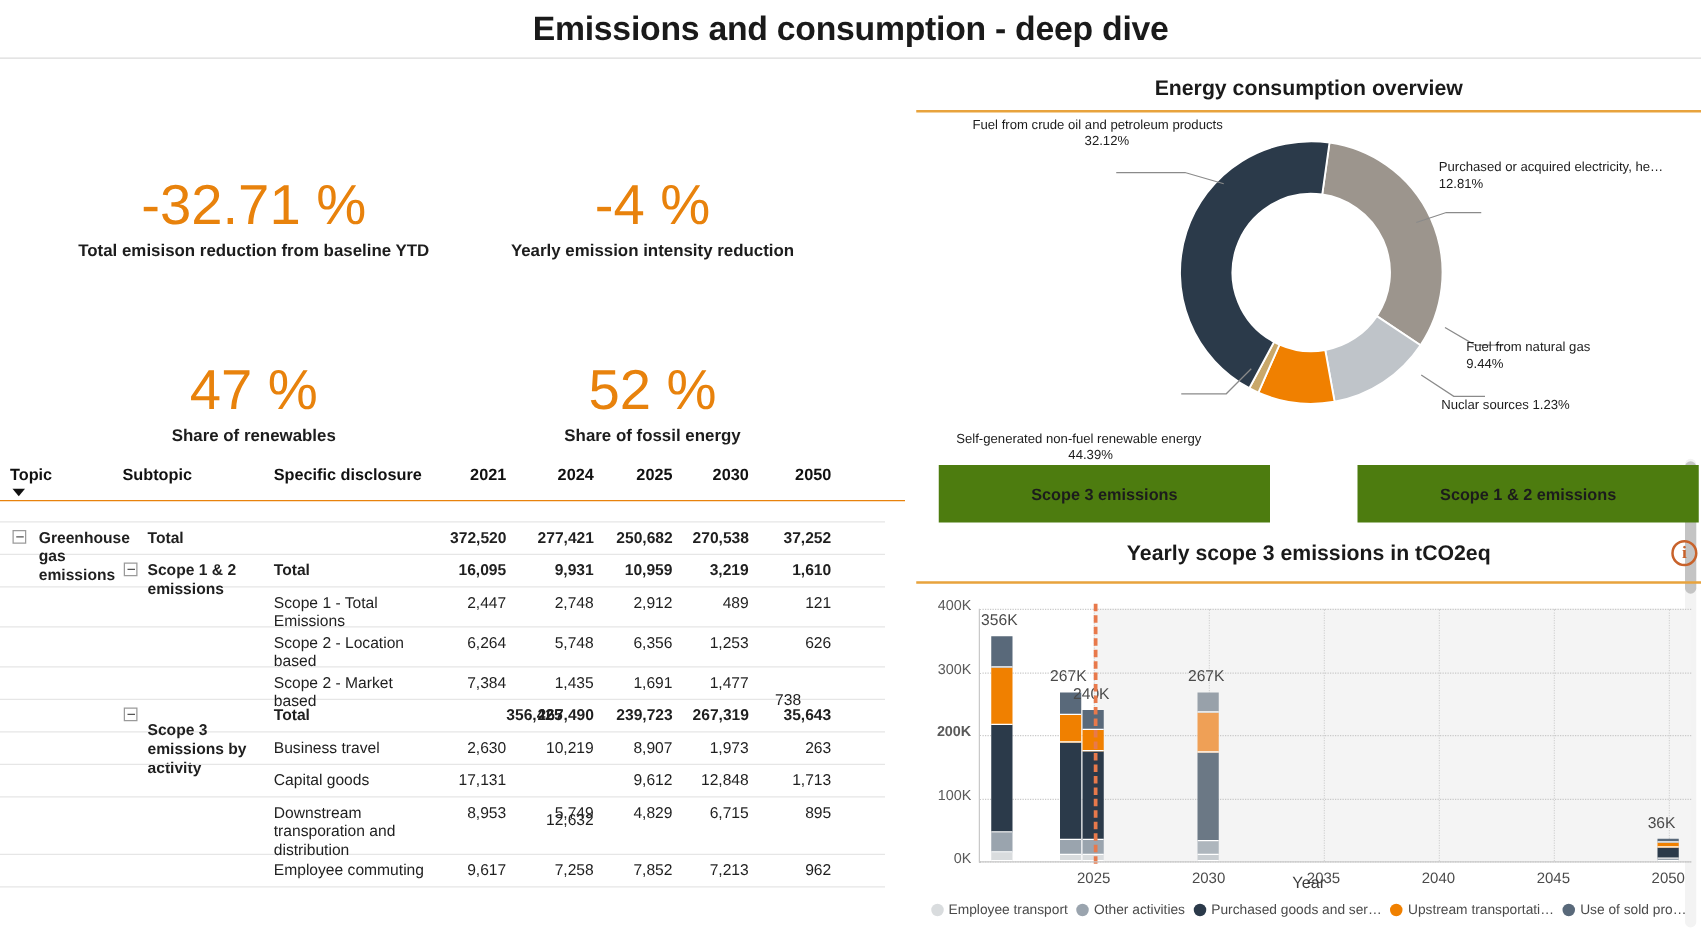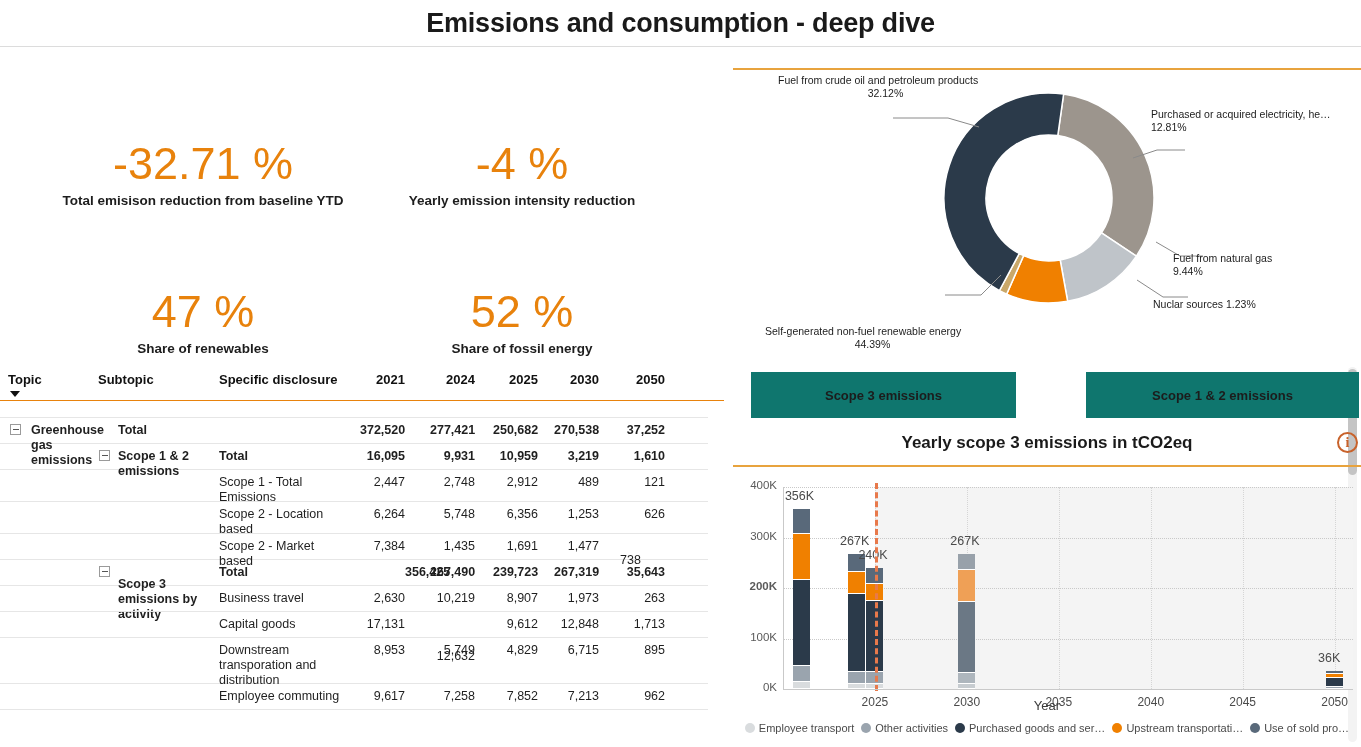--- a/index.html
+++ b/index.html
@@ -96,21 +96,21 @@
   .donut-label {
     position: absolute; font-size: 10.5px; color: #1c1c1c; line-height: 13px;
     white-space: nowrap;
   }
   .donut-label.r { text-align: left; }
   .donut-label.l { text-align: left; }
 
   
   .tabs { position: absolute; left: 27px; top: 325px; width: 600px; height: 46px; }
   .tab-btn {
-    position: absolute; top: 0; height: 46px; background: #0f766e;
+    position: absolute; top: 0; height: 46px; background: #4d7c0f;
     display: flex; align-items: center; justify-content: center;
     font-size: 13px; font-weight: bold; color: #1c1c1c; cursor: pointer;
     border: none;
   }
   #tab-scope3 { left: 0px; width: 265px; }
   #tab-scope12 { left: 335px; width: 273px; }
 
   
   .bar-panel { position: absolute; left: 9px; top: 383px; width: 628px; height: 320px; }
   .bar-title-row { position: relative; height: 28px; }
@@ -284,20 +284,21 @@
           <div class="cell num" style="left: 620px; top: 5px; width: 45px; text-align: right;">962</div>
         </div>
       </div>
   </div>
   <div class="scrollbar-track"></div>
   <div class="scrollbar-thumb"></div>
 
   <div class="right-col">
 
     <div class="donut-panel">
+      <div class="panel-title">Energy consumption overview</div>
       <div class="panel-rule"></div>
       <div class="donut-wrap" id="donut-wrap">
         <svg id="donut-svg" width="628" height="250">
             <path d="M 330.6131756008069 24.021852782135127 A 105 105 0 0 1 403.4125245122855 186.1725928456785 L 368.4475147073713 162.90355570740712 A 63 63 0 0 0 324.7679053604841 65.61311166928107 Z" fill="#9C958D" stroke="#ffffff" stroke-width="1.5"></path>
             <path d="M 403.4125245122855 186.1725928456785 A 105 105 0 0 1 334.6585066778488 231.3288929997446 L 327.1951040067093 189.99733579984678 A 63 63 0 0 0 368.4475147073713 162.90355570740712 Z" fill="#BFC4C9" stroke="#ffffff" stroke-width="1.5"></path>
             <path d="M 334.6585066778488 231.3288929997446 A 105 105 0 0 1 273.708955418064 224.10654269178923 L 290.62537325083844 185.66392561507354 A 63 63 0 0 0 327.1951040067093 189.99733579984678 Z" fill="#F08000" stroke="#ffffff" stroke-width="1.5"></path>
             <path d="M 273.708955418064 224.10654269178923 A 105 105 0 0 1 266.41444508991697 220.55416113962212 L 286.2486670539502 183.53249668377327 A 63 63 0 0 0 290.62537325083844 185.66392561507354 Z" fill="#C9A86A" stroke="#ffffff" stroke-width="1.5"></path>
             <path d="M 266.41444508991697 220.55416113962212 A 105 105 0 0 1 330.61317560080687 24.021852782135113 L 324.7679053604841 65.61311166928107 A 63 63 0 0 0 286.2486670539502 183.53249668377327 Z" fill="#2B3A4A" stroke="#ffffff" stroke-width="1.5"></path>
             <polyline points="246,57 215,48 160,48" fill="none" stroke="#8a8a8a" stroke-width="1"></polyline>
             <polyline points="400,88 424,80 452,80" fill="none" stroke="#8a8a8a" stroke-width="1"></polyline>

